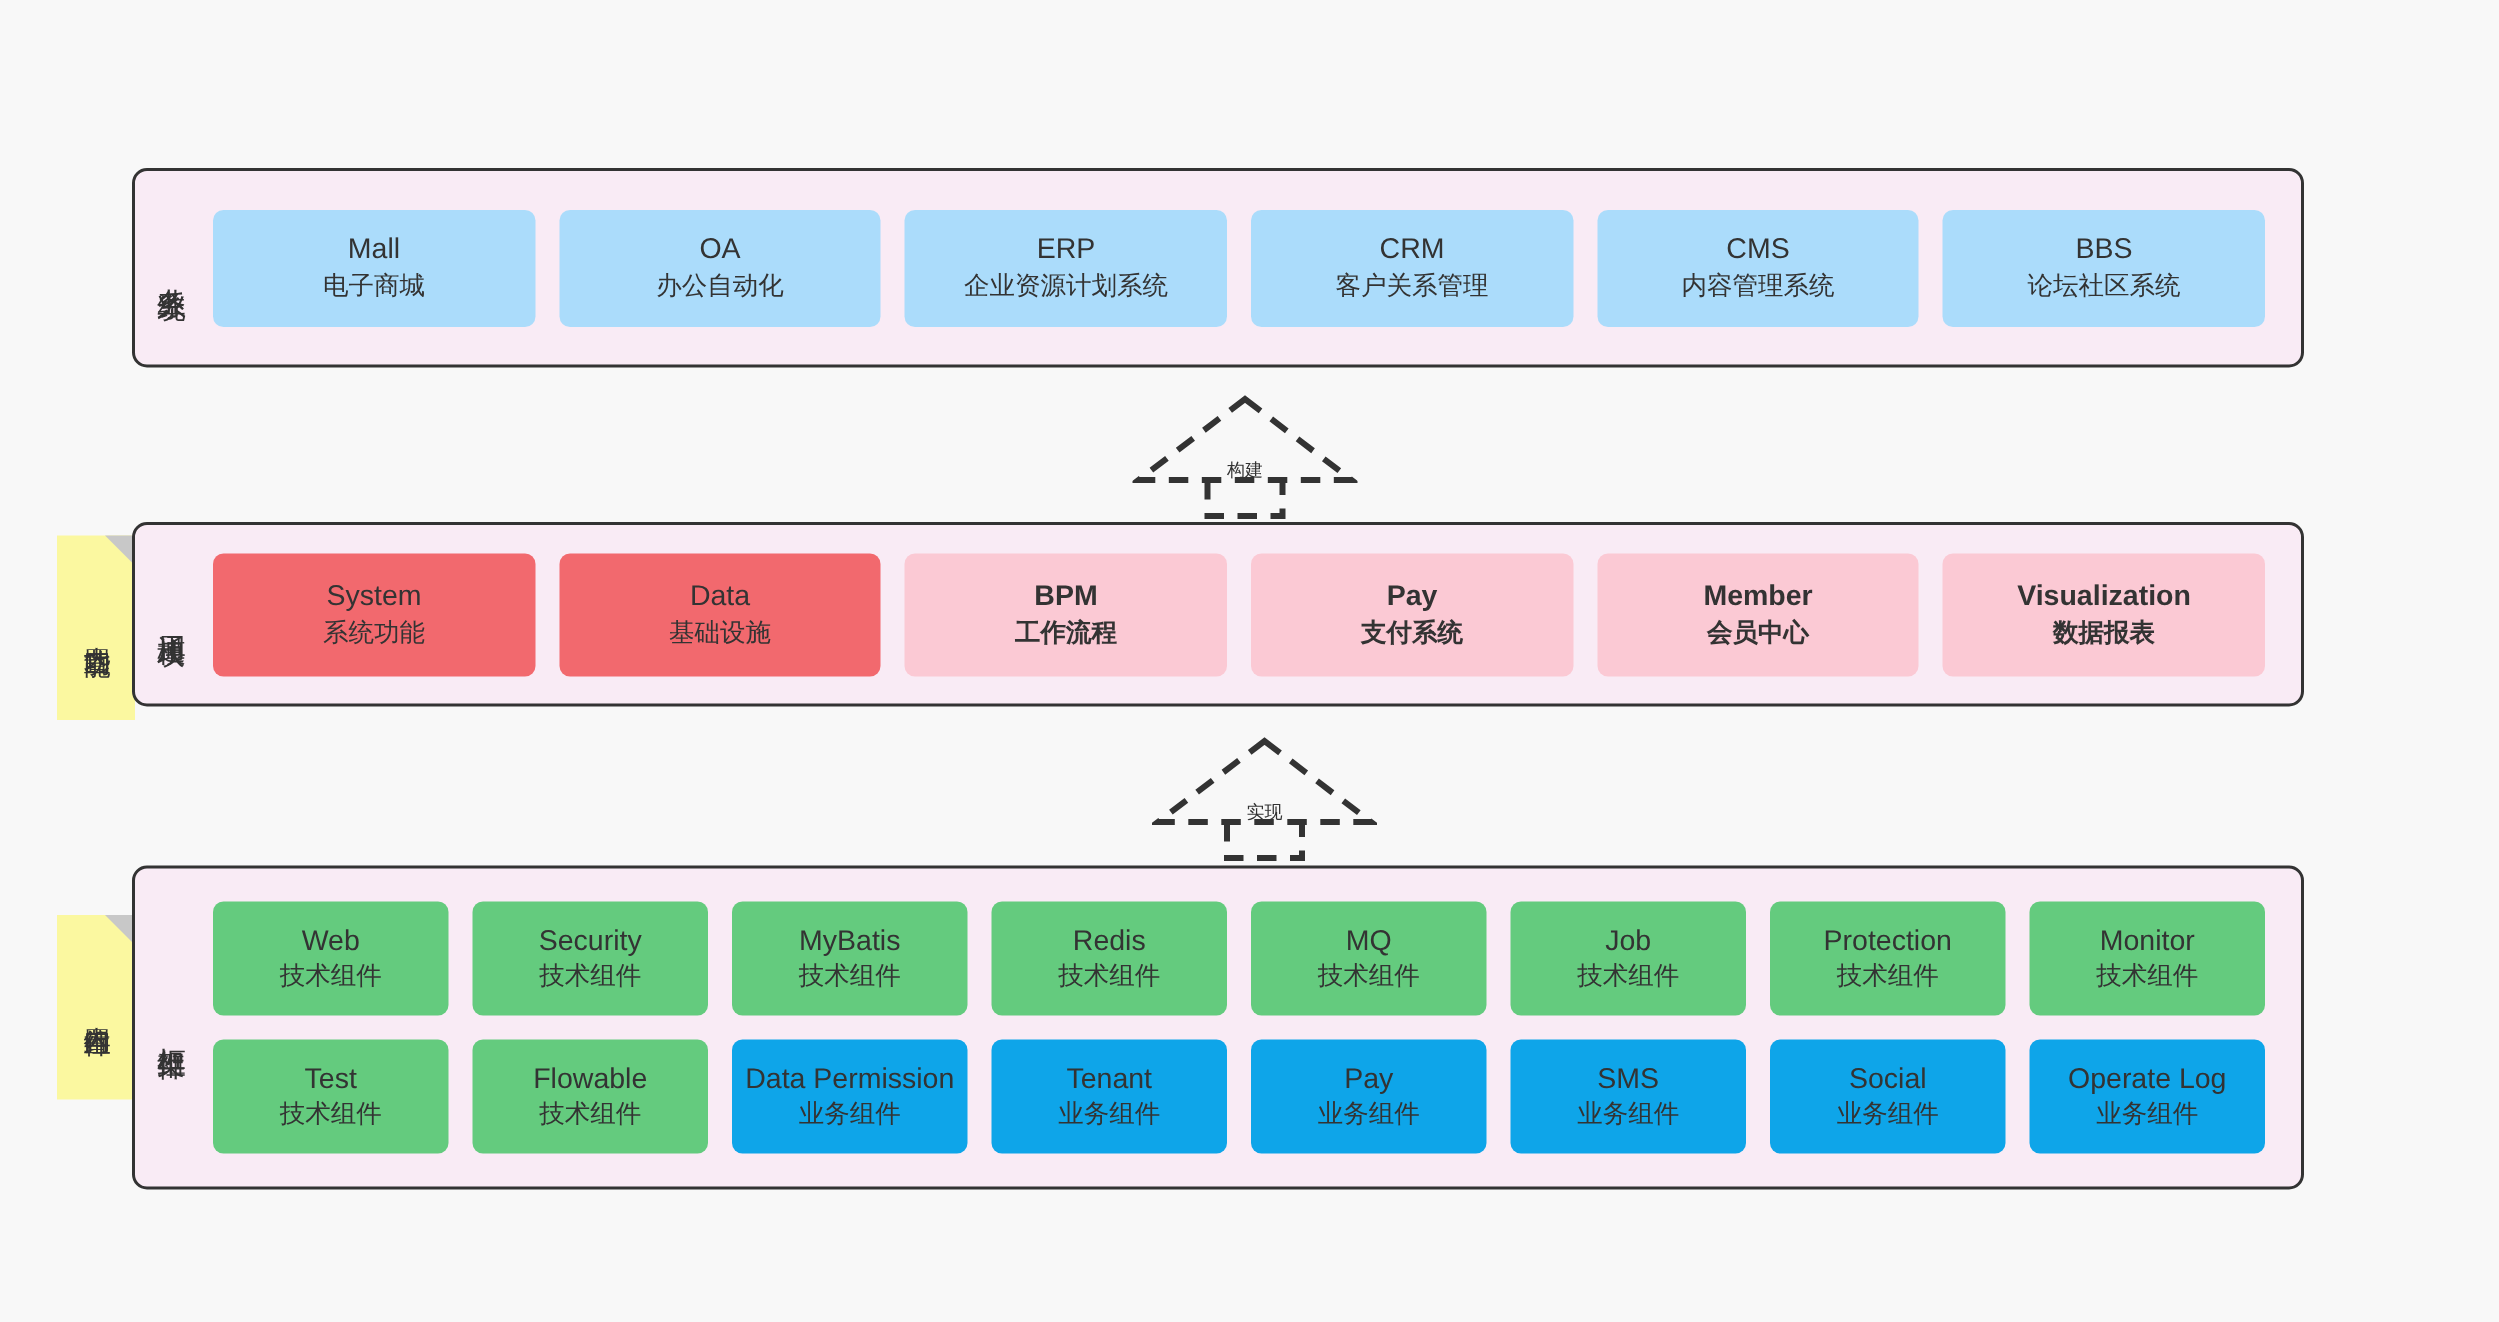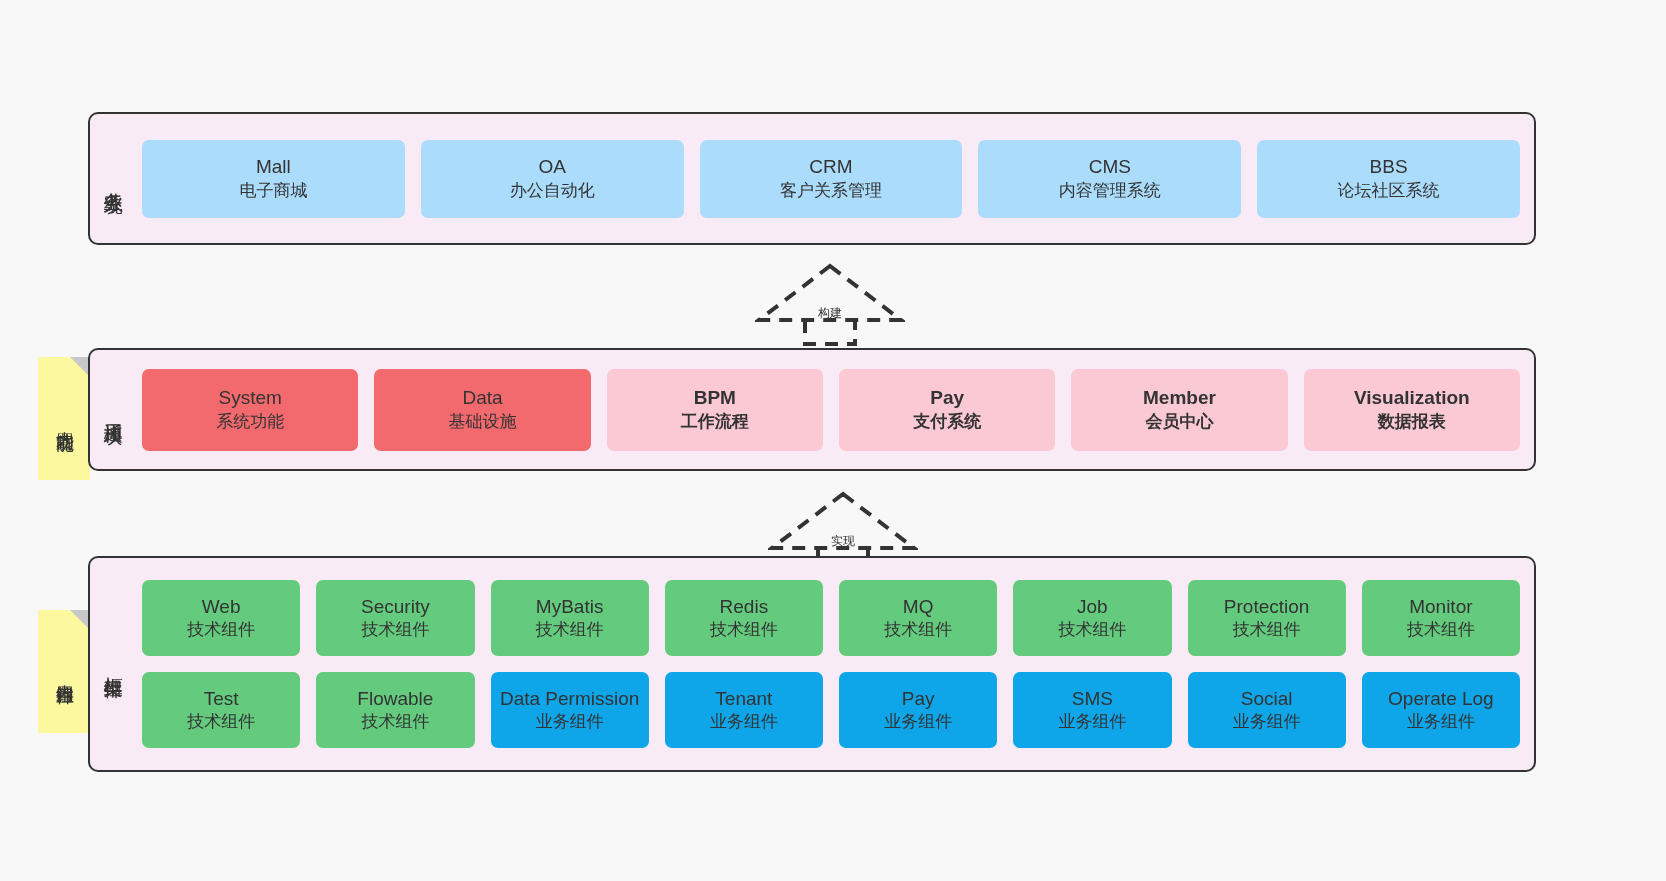--- a/index.html
+++ b/index.html
@@ -46,21 +46,21 @@
     text-orientation: upright;
     color: #333333;
     white-space: nowrap;
   }
 
   .layer-body {
     flex: 1 1 auto;
     display: flex;
     flex-direction: column;
     justify-content: center;
-    padding: 0 14px 0 6px;
+    padding: 0 24px 0 6px;
     gap: 16px;
   }
 
   .node-row {
     display: flex;
     gap: 16px;
   }
 
   
   .node {
@@ -149,20 +149,24 @@
     <div class="layer-title">业务系统</div>
     <div class="layer-body">
       <div class="node-row">
         <div class="node c-blue h-biz">
           <span class="t1">Mall</span>
           <span class="t2">电子商城</span>
         </div>
         <div class="node c-blue h-biz">
           <span class="t1">OA</span>
           <span class="t2">办公自动化</span>
+        </div>
+        <div class="node c-blue h-biz">
+          <span class="t1">ERP</span>
+          <span class="t2">企业资源计划系统</span>
         </div>
         <div class="node c-blue h-biz">
           <span class="t1">CRM</span>
           <span class="t2">客户关系管理</span>
         </div>
         <div class="node c-blue h-biz">
           <span class="t1">CMS</span>
           <span class="t2">内容管理系统</span>
         </div>
         <div class="node c-blue h-biz">
@@ -226,21 +230,21 @@
       <polyline points="50,58 50,82 100,82 100,58" fill="none" stroke="#333333" stroke-width="4" stroke-dasharray="13,9"></polyline>
     </svg>
     <span class="arrow-label" style="top:43px;">实现</span>
   </div>
 
   <div class="note" style="left:38px; top:610px; width:52px; height:123px;">
     <span class="fold"></span>
     <span>内置组件</span>
   </div>
 
-  <div class="layer" style="left:88px; top:556px; width:1448px; height:216px;">
+  <div class="layer" style="left:88px; top:577px; width:1448px; height:216px;">
     <div class="layer-title">框架组件</div>
     <div class="layer-body">
 
       <div class="node-row">
         <div class="node c-green h-frame">
           <span class="t1">Web</span>
           <span class="t2">技术组件</span>
         </div>
         <div class="node c-green h-frame">
           <span class="t1">Security</span>

